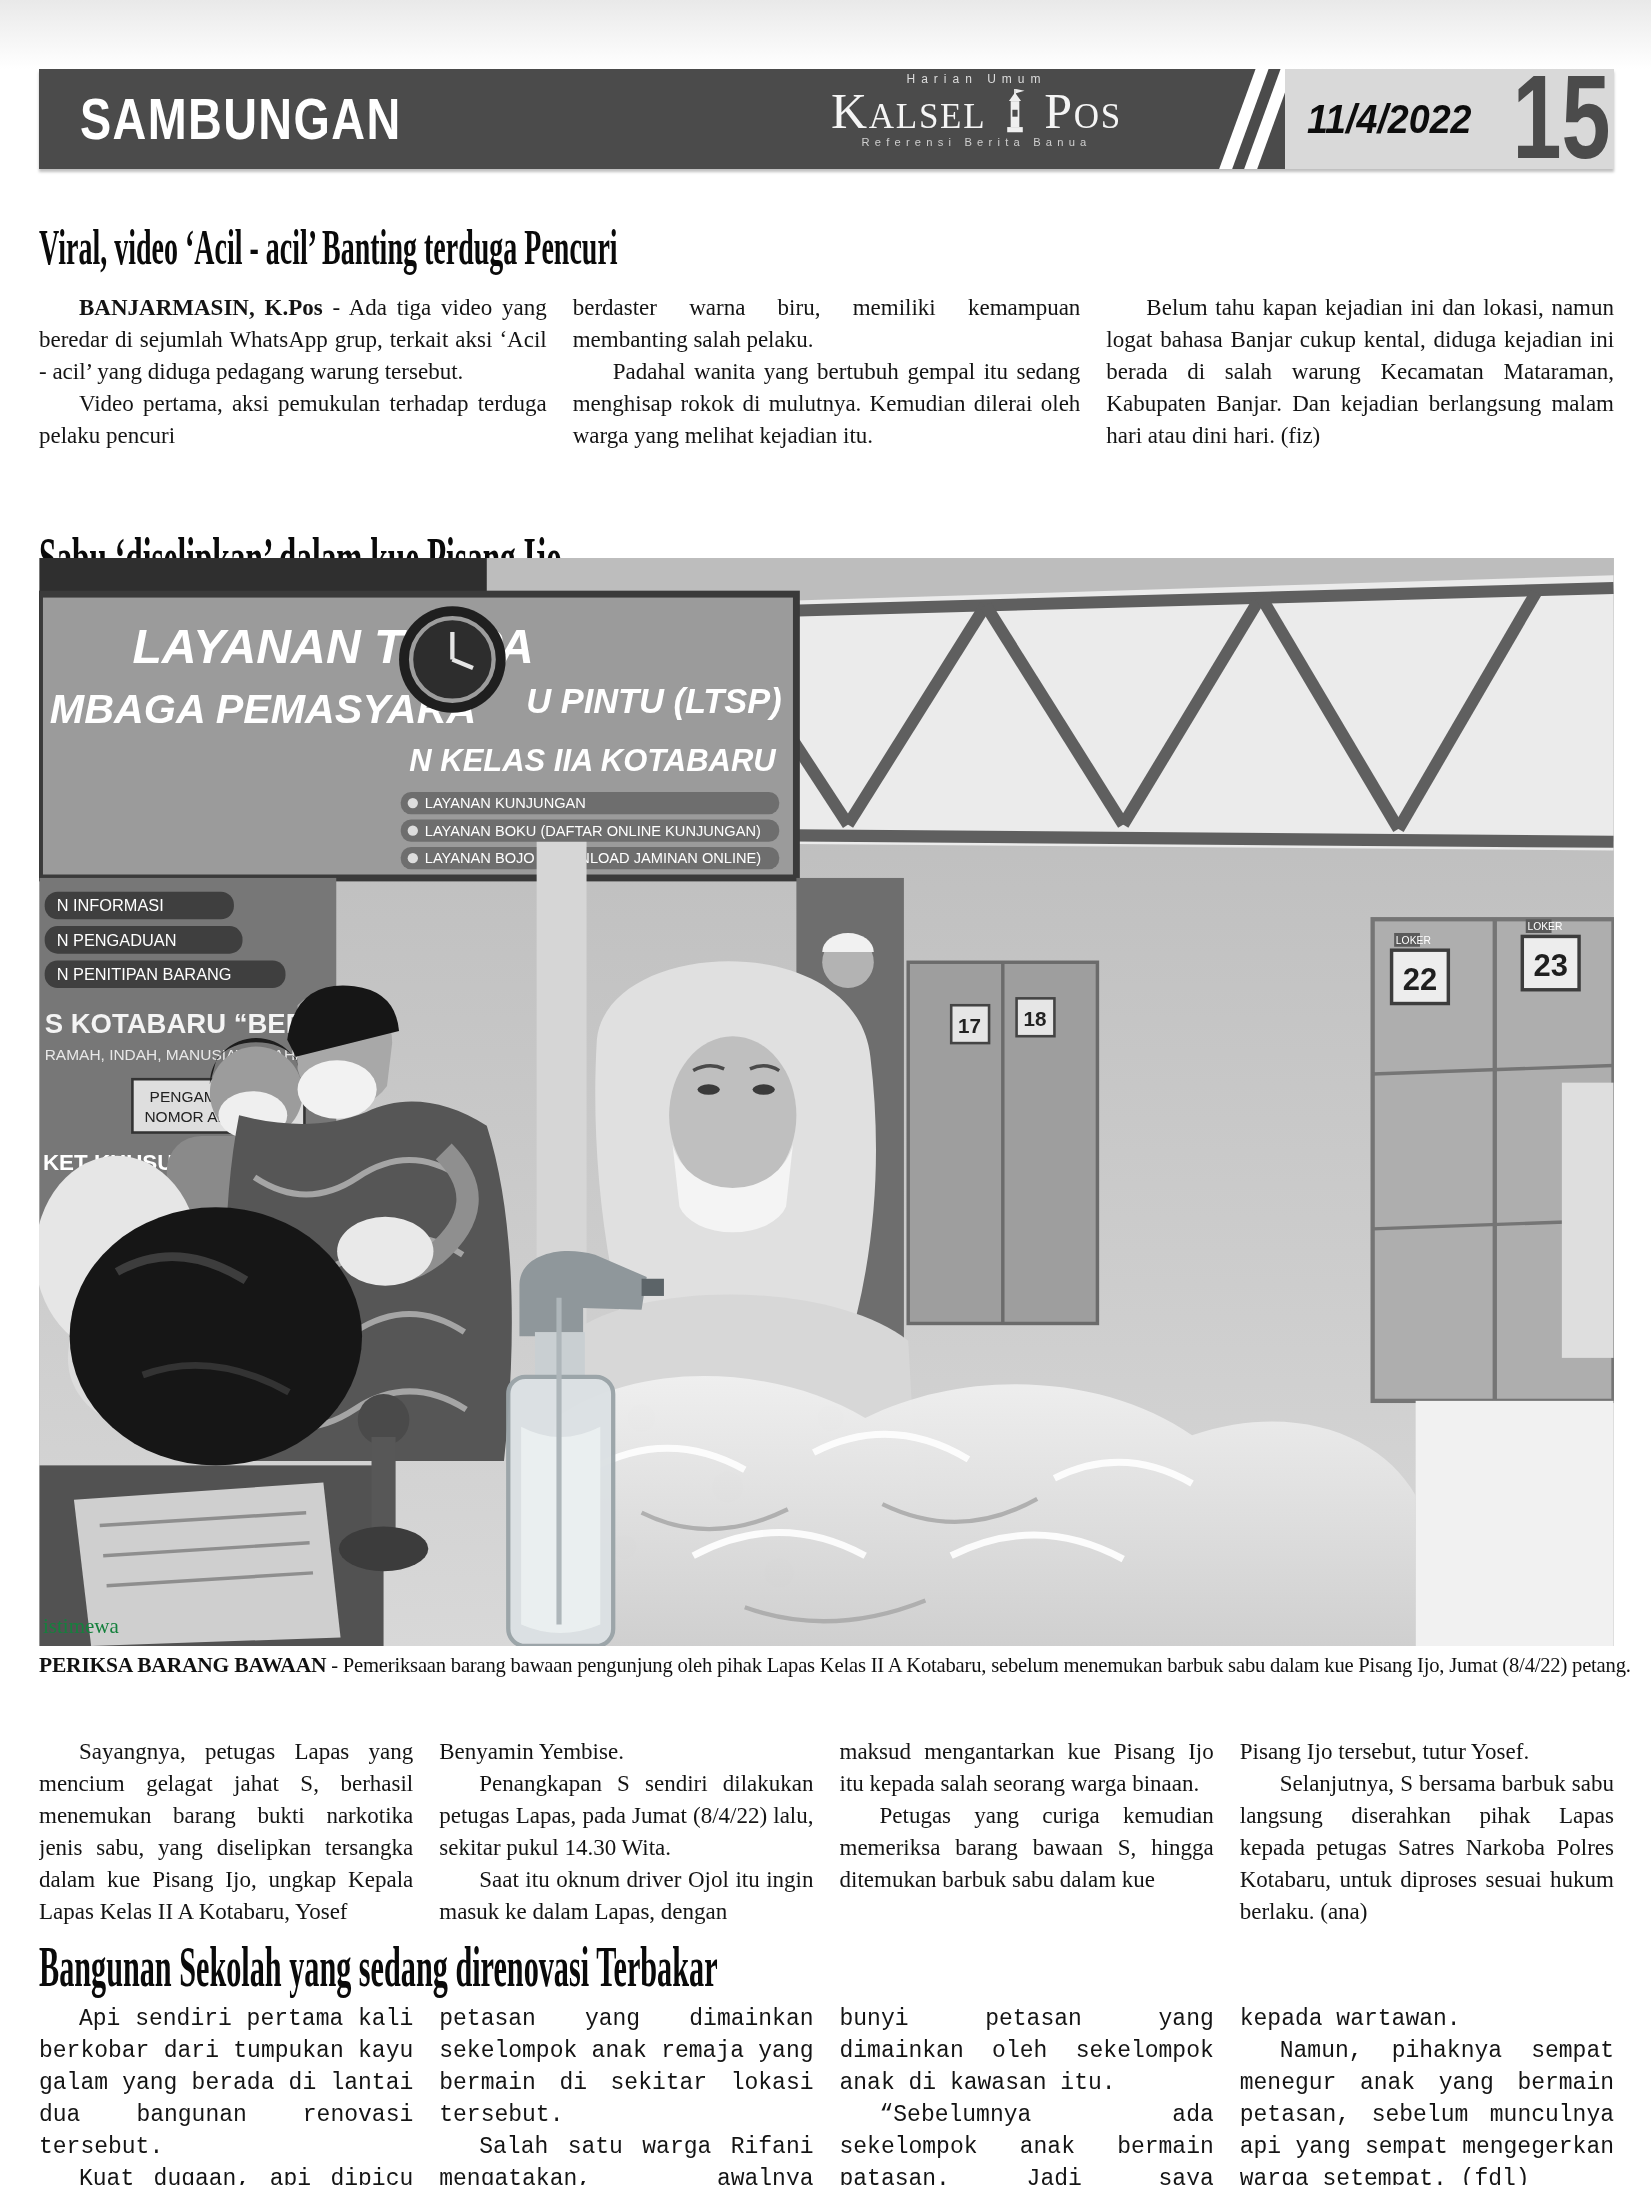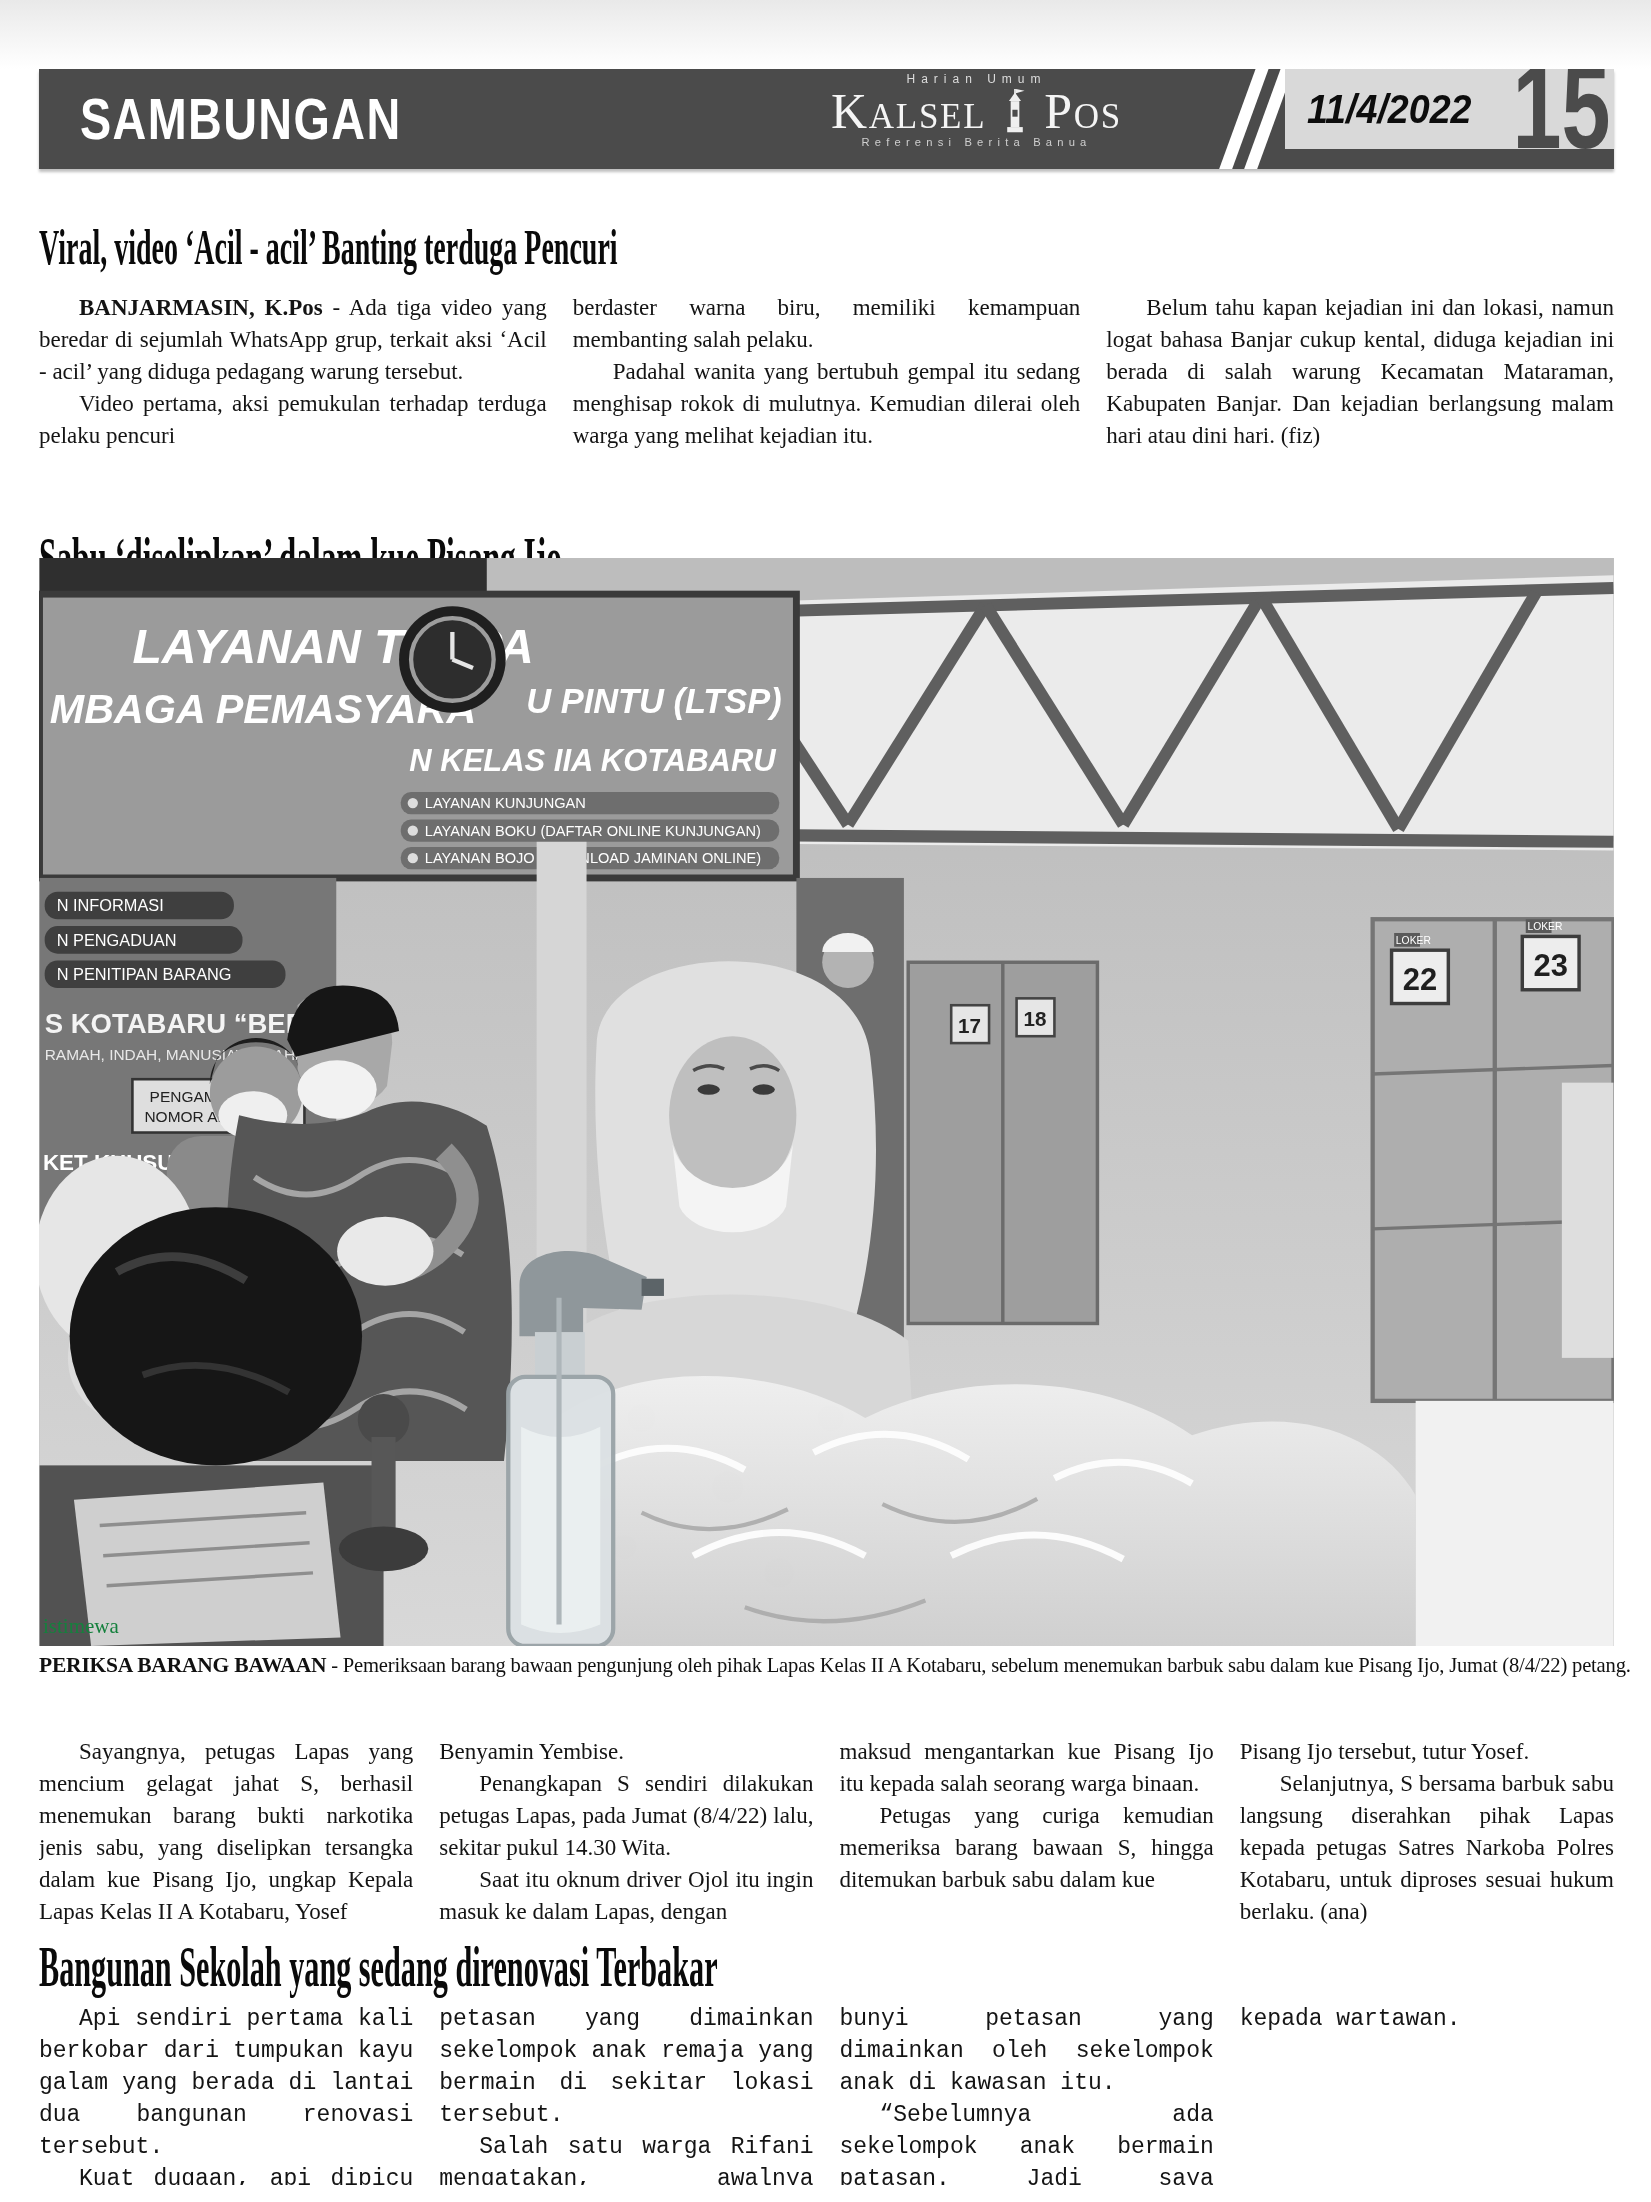--- a/index.html
+++ b/index.html
@@ -15,21 +15,21 @@
   .section-title{position:absolute;left:41px;top:50%;transform:translateY(-50%) scaleX(.82);
     transform-origin:left center;font-family:"Liberation Sans",sans-serif;font-weight:bold;
     font-size:57px;color:#fff;letter-spacing:1.7px;white-space:nowrap;}
   .masthead{position:absolute;left:757px;top:3.4px;width:361px;text-align:center;color:#f2f2f2;}
   .masthead .tag-top{font-family:"Liberation Sans",sans-serif;font-size:12px;letter-spacing:6px;color:#ddd;}
   .masthead .name{font-variant:small-caps;font-size:50px;line-height:50px;letter-spacing:1.7px;color:#f5f5f5;
     display:flex;align-items:center;justify-content:center;gap:16px;}
   .masthead .tag-bottom{font-family:"Liberation Sans",sans-serif;font-size:11.2px;letter-spacing:5.2px;color:#cfcfcf;}
   .tower{display:inline-block;width:26px;height:45px;}
   .slash{position:absolute;top:-8.6px;width:13px;height:120px;background:#fff;transform:skewX(-20deg);}
-  .datebox{position:absolute;right:0;top:0;width:329px;height:80px;background:#d9d9d9;}
+  .datebox{position:absolute;right:0;top:0;width:329px;height:100px;background:#d9d9d9;}
   .date{position:absolute;left:22.4px;top:50%;transform:translateY(-50%) scaleX(.94);transform-origin:left center;
     font-family:"Liberation Sans",sans-serif;font-weight:bold;font-style:italic;font-size:40px;color:#0d0d0d;white-space:nowrap;}
   .pageno{position:absolute;right:3.4px;top:50%;transform:translateY(-52%) scaleX(.74);transform-origin:right center;
     font-family:"Liberation Sans",sans-serif;font-weight:bold;font-size:119px;color:#4b4b4b;line-height:100px;}
   
   .headline{position:absolute;left:39px;white-space:nowrap;font-weight:bold;color:#0a0a0a;
     transform-origin:left center;}
   #hl1{top:184px;font-size:50px;transform:scaleX(.56);}
   #hl2{top:487px;font-size:57px;transform:scaleX(.55);}
   #hl3{top:1896px;font-size:57px;transform:scaleX(.53);}
@@ -344,15 +344,16 @@
     <div class="col">
       <p class="noind">petasan yang dimainkan sekelompok anak remaja yang bermain di sekitar lokasi tersebut.</p>
       <p>Salah satu warga Rifani mengatakan, awalnya mendengar</p>
     </div>
     <div class="col">
       <p class="noind">bunyi petasan yang dimainkan oleh sekelompok anak di kawasan itu.</p>
       <p>“Sebelumnya ada sekelompok anak bermain patasan. Jadi saya mendengar bunyinya,” ujarnya</p>
     </div>
     <div class="col">
       <p class="noind">kepada wartawan.</p>
+      <p>Namun, pihaknya sempat menegur anak yang bermain petasan, sebelum munculnya api yang sempat mengegerkan warga setempat. (fdl)</p>
     </div>
   </div>
 
 
 </body></html>

